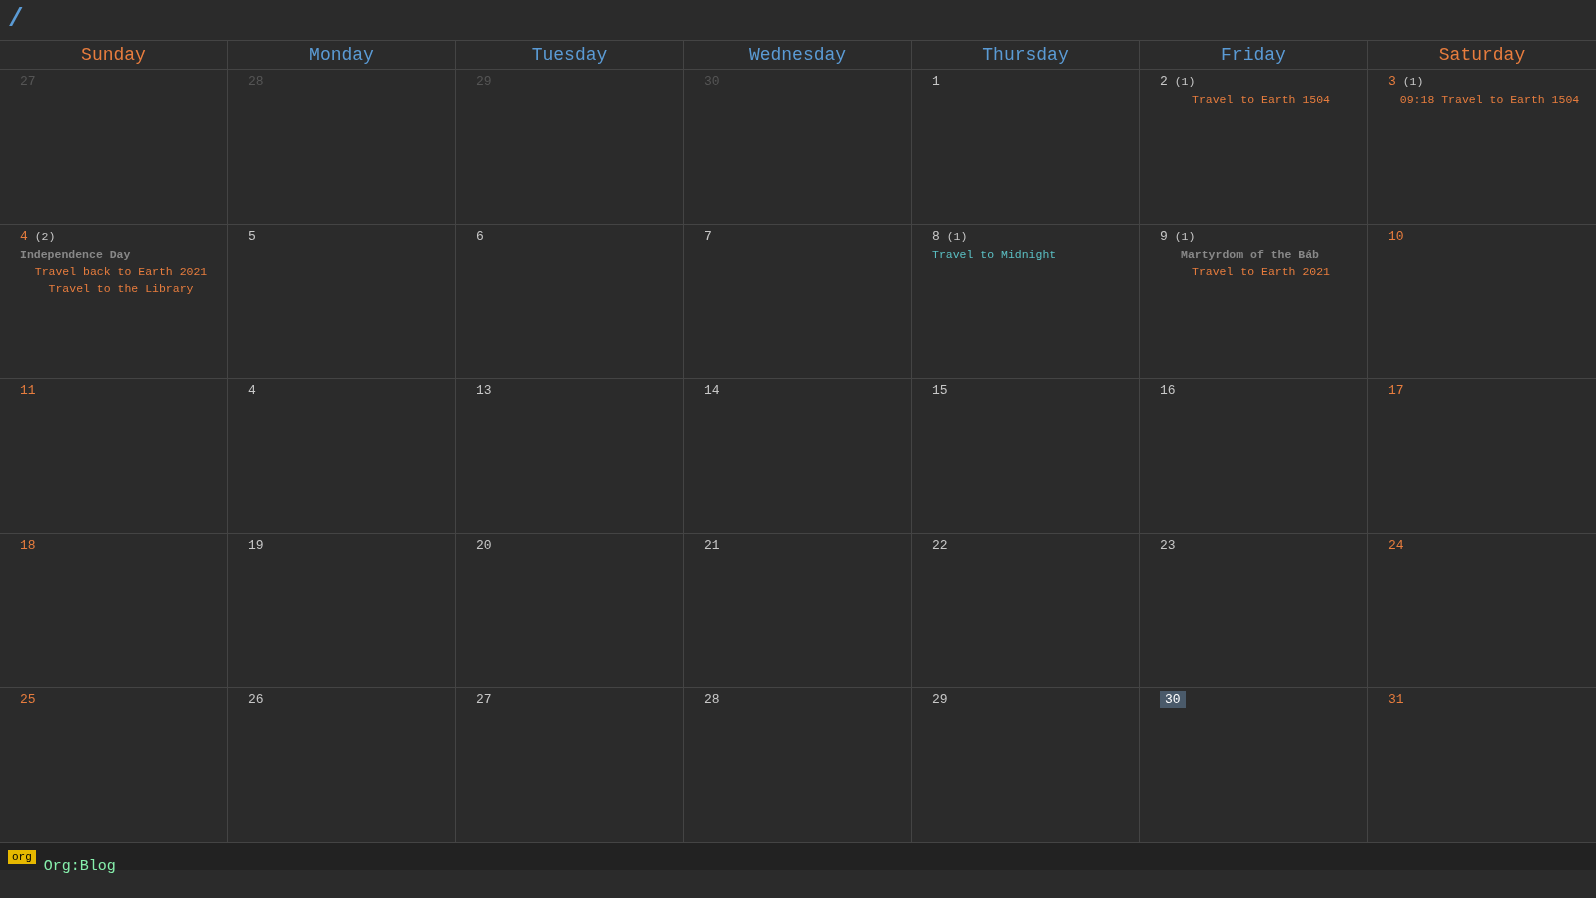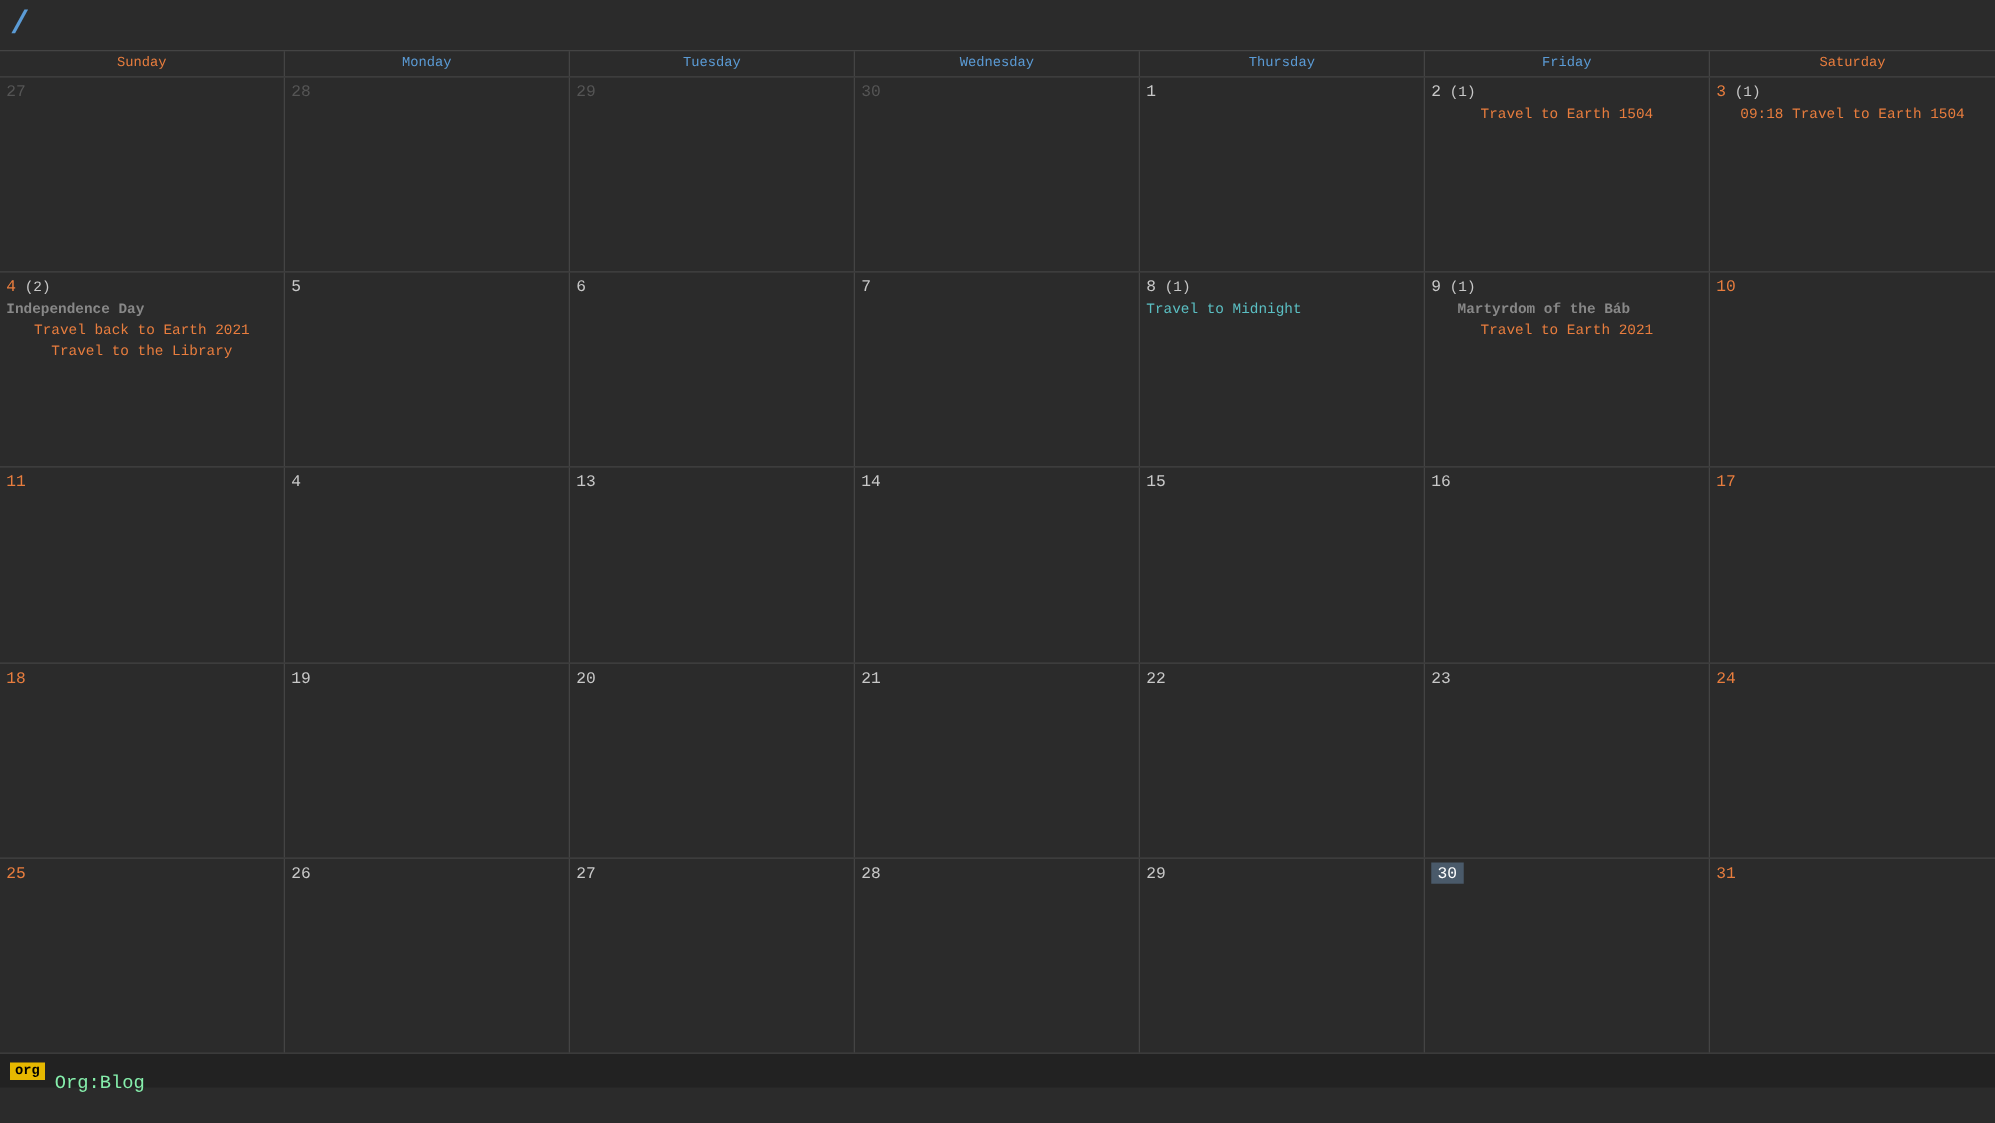--- a/index.html
+++ b/index.html
@@ -66,42 +66,42 @@
       border-top: 1px solid #444;
     }
     #day-headers {
       display: grid;
       grid-template-columns: repeat(7, 1fr);
       border-bottom: 1px solid #444;
     }
     .day-header {
       text-align: center;
       padding: 4px 0;
-      font-size: 11px;
+      font-size: 18px;
       font-weight: normal;
       border-right: 1px solid #444;
     }
     .day-header:last-child { border-right: none; }
     .day-header.weekend { color: #e87d3e; }
     .day-header.weekday { color: #5b9bd5; }
     #grid {
       display: flex;
       flex-direction: column;
       flex: 1;
     }
     .week-row {
       display: grid;
       grid-template-columns: repeat(7, 1fr);
       flex: 1;
       border-bottom: 1px solid #444;
     }
     .week-row:last-child { border-bottom: none; }
     .day-cell {
       border-right: 1px solid #444;
-      padding: 4px 5px 4px 5px;
+      padding: 4px 5px 4px 20px;
       position: relative;
       vertical-align: top;
       min-height: 0;
       overflow: hidden;
     }
     .day-cell:last-child { border-right: none; }
     .day-cell.other-month .day-num { color: #555; }
     .day-num {
       font-size: 13px;
       color: #c8c8c8;
@@ -126,21 +126,21 @@
       align-items: center;
       padding: 0 8px;
       gap: 8px;
       border-top: 1px solid #444;
     }
     .status-tag {
       background: #e6b800;
       color: #000;
       font-size: 11px;
       padding: 1px 4px;
-      font-weight: bold;
+      font-weight: normal;
     }
     .status-text { color: #86efac; font-size: 15px; margin-top: 20px; }
     .today-highlight {
       background: #4a5a6a;
       padding: 1px 5px;
       color: #fff;
     }
   </style>
 </head>
 <body>

